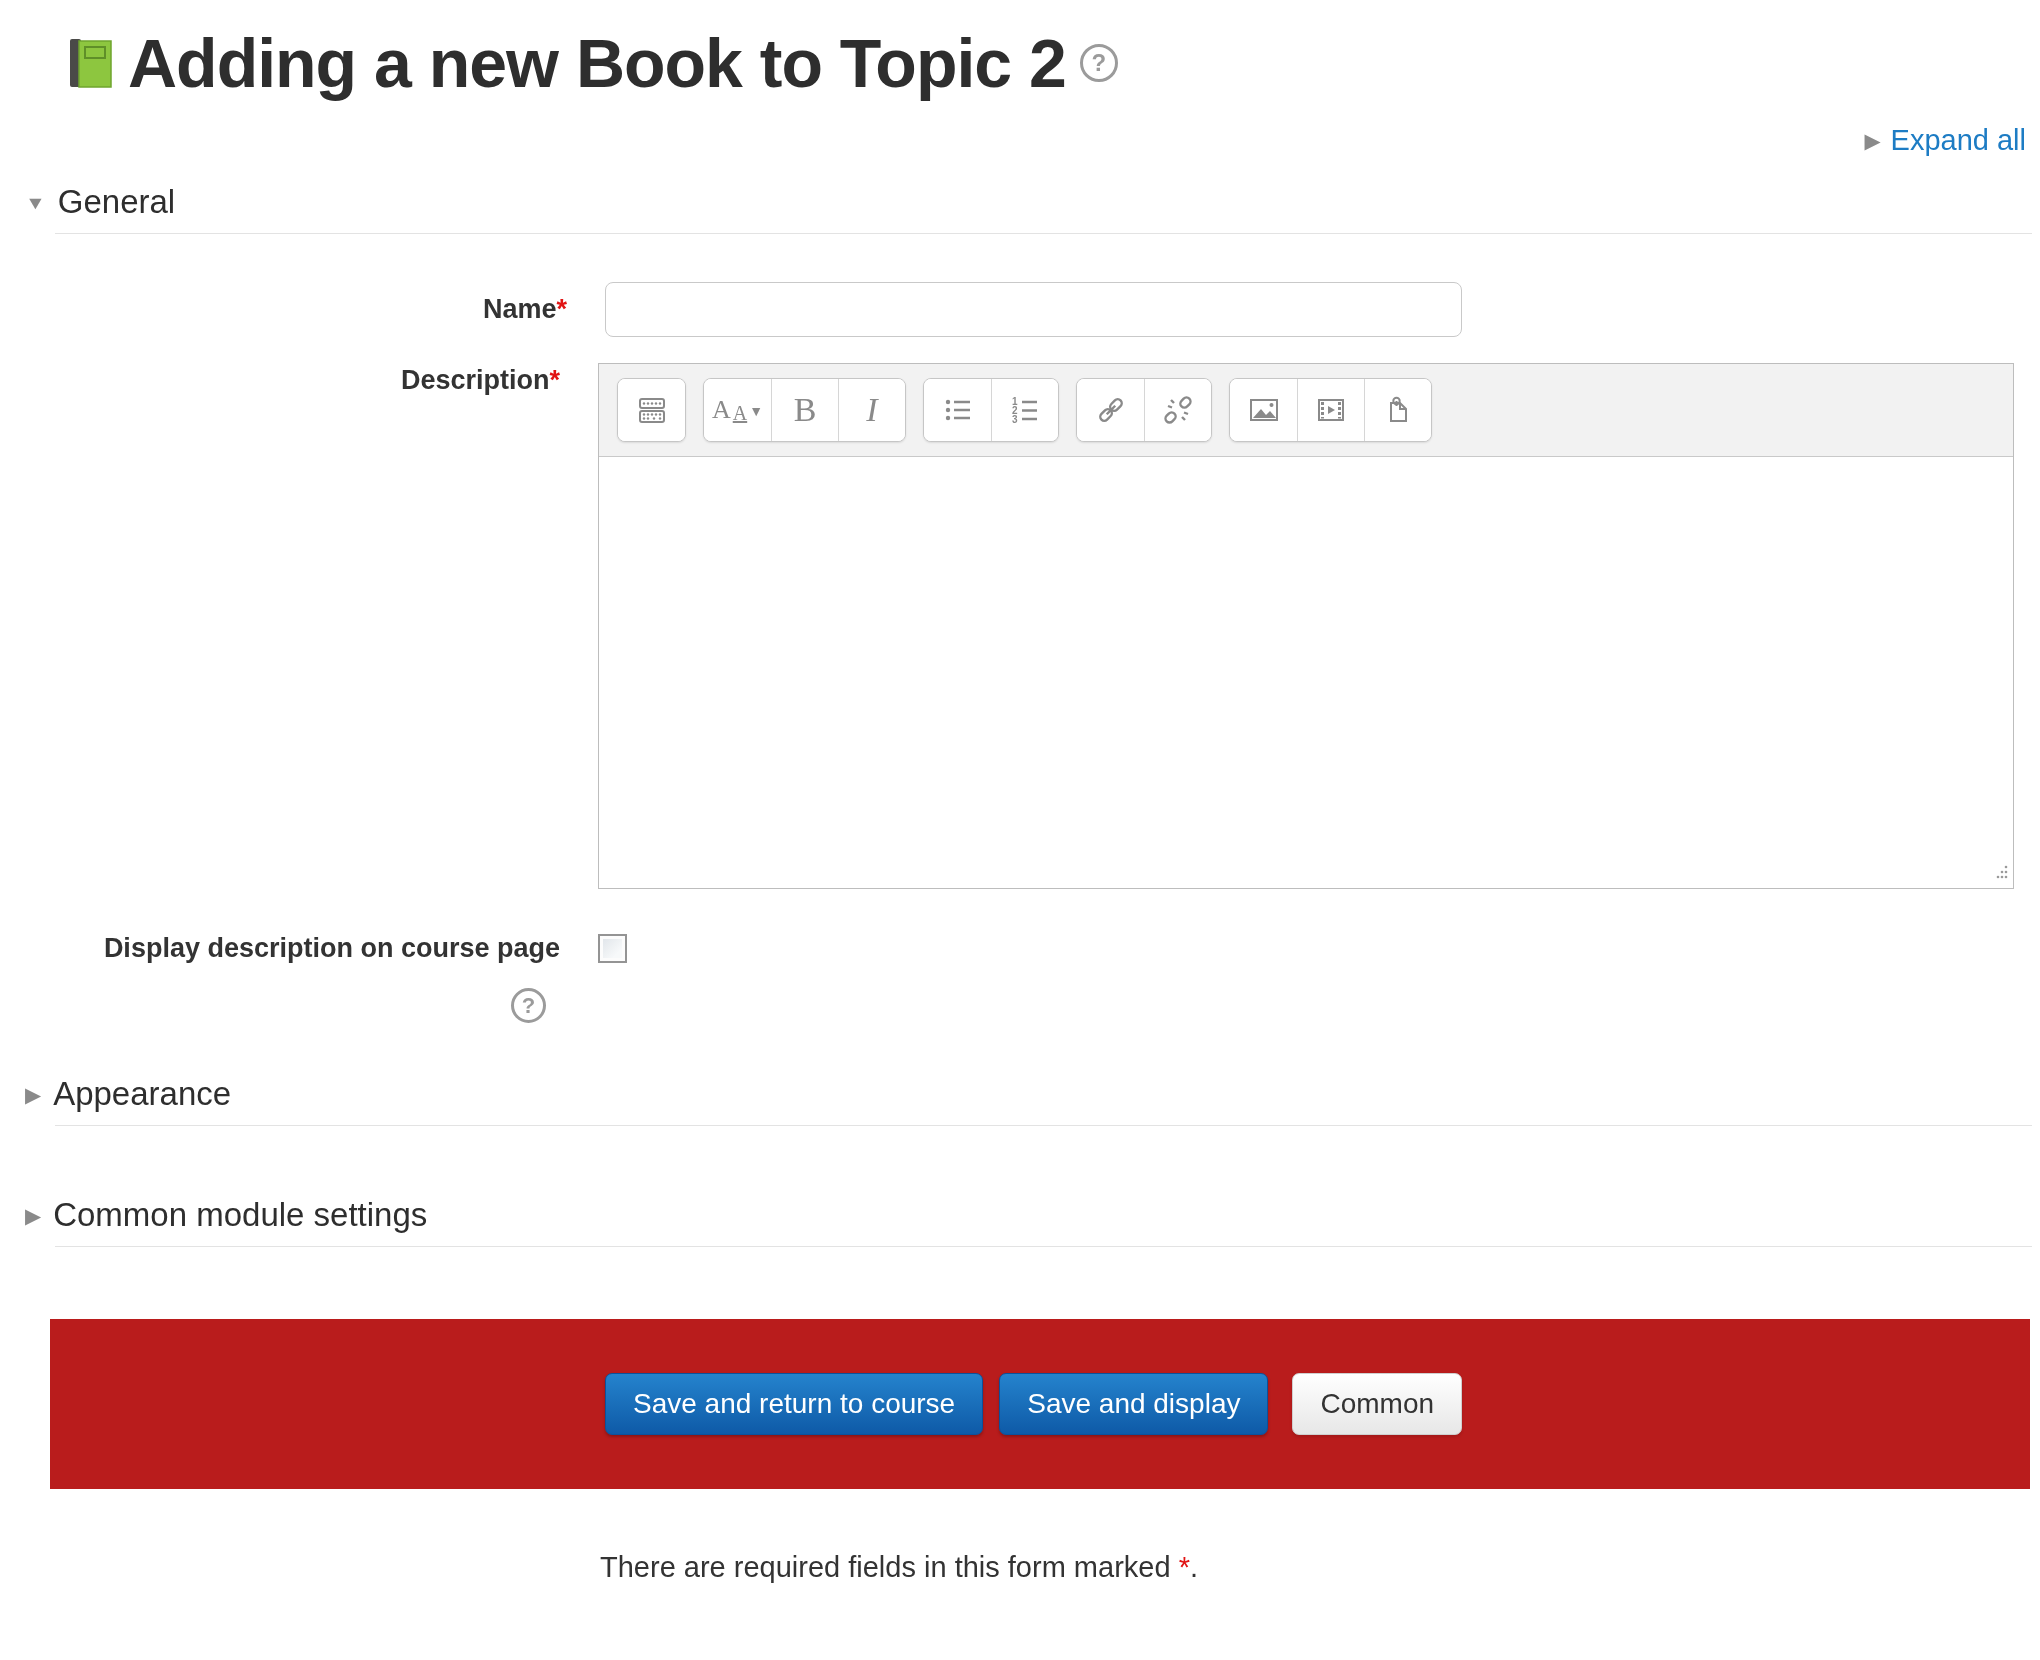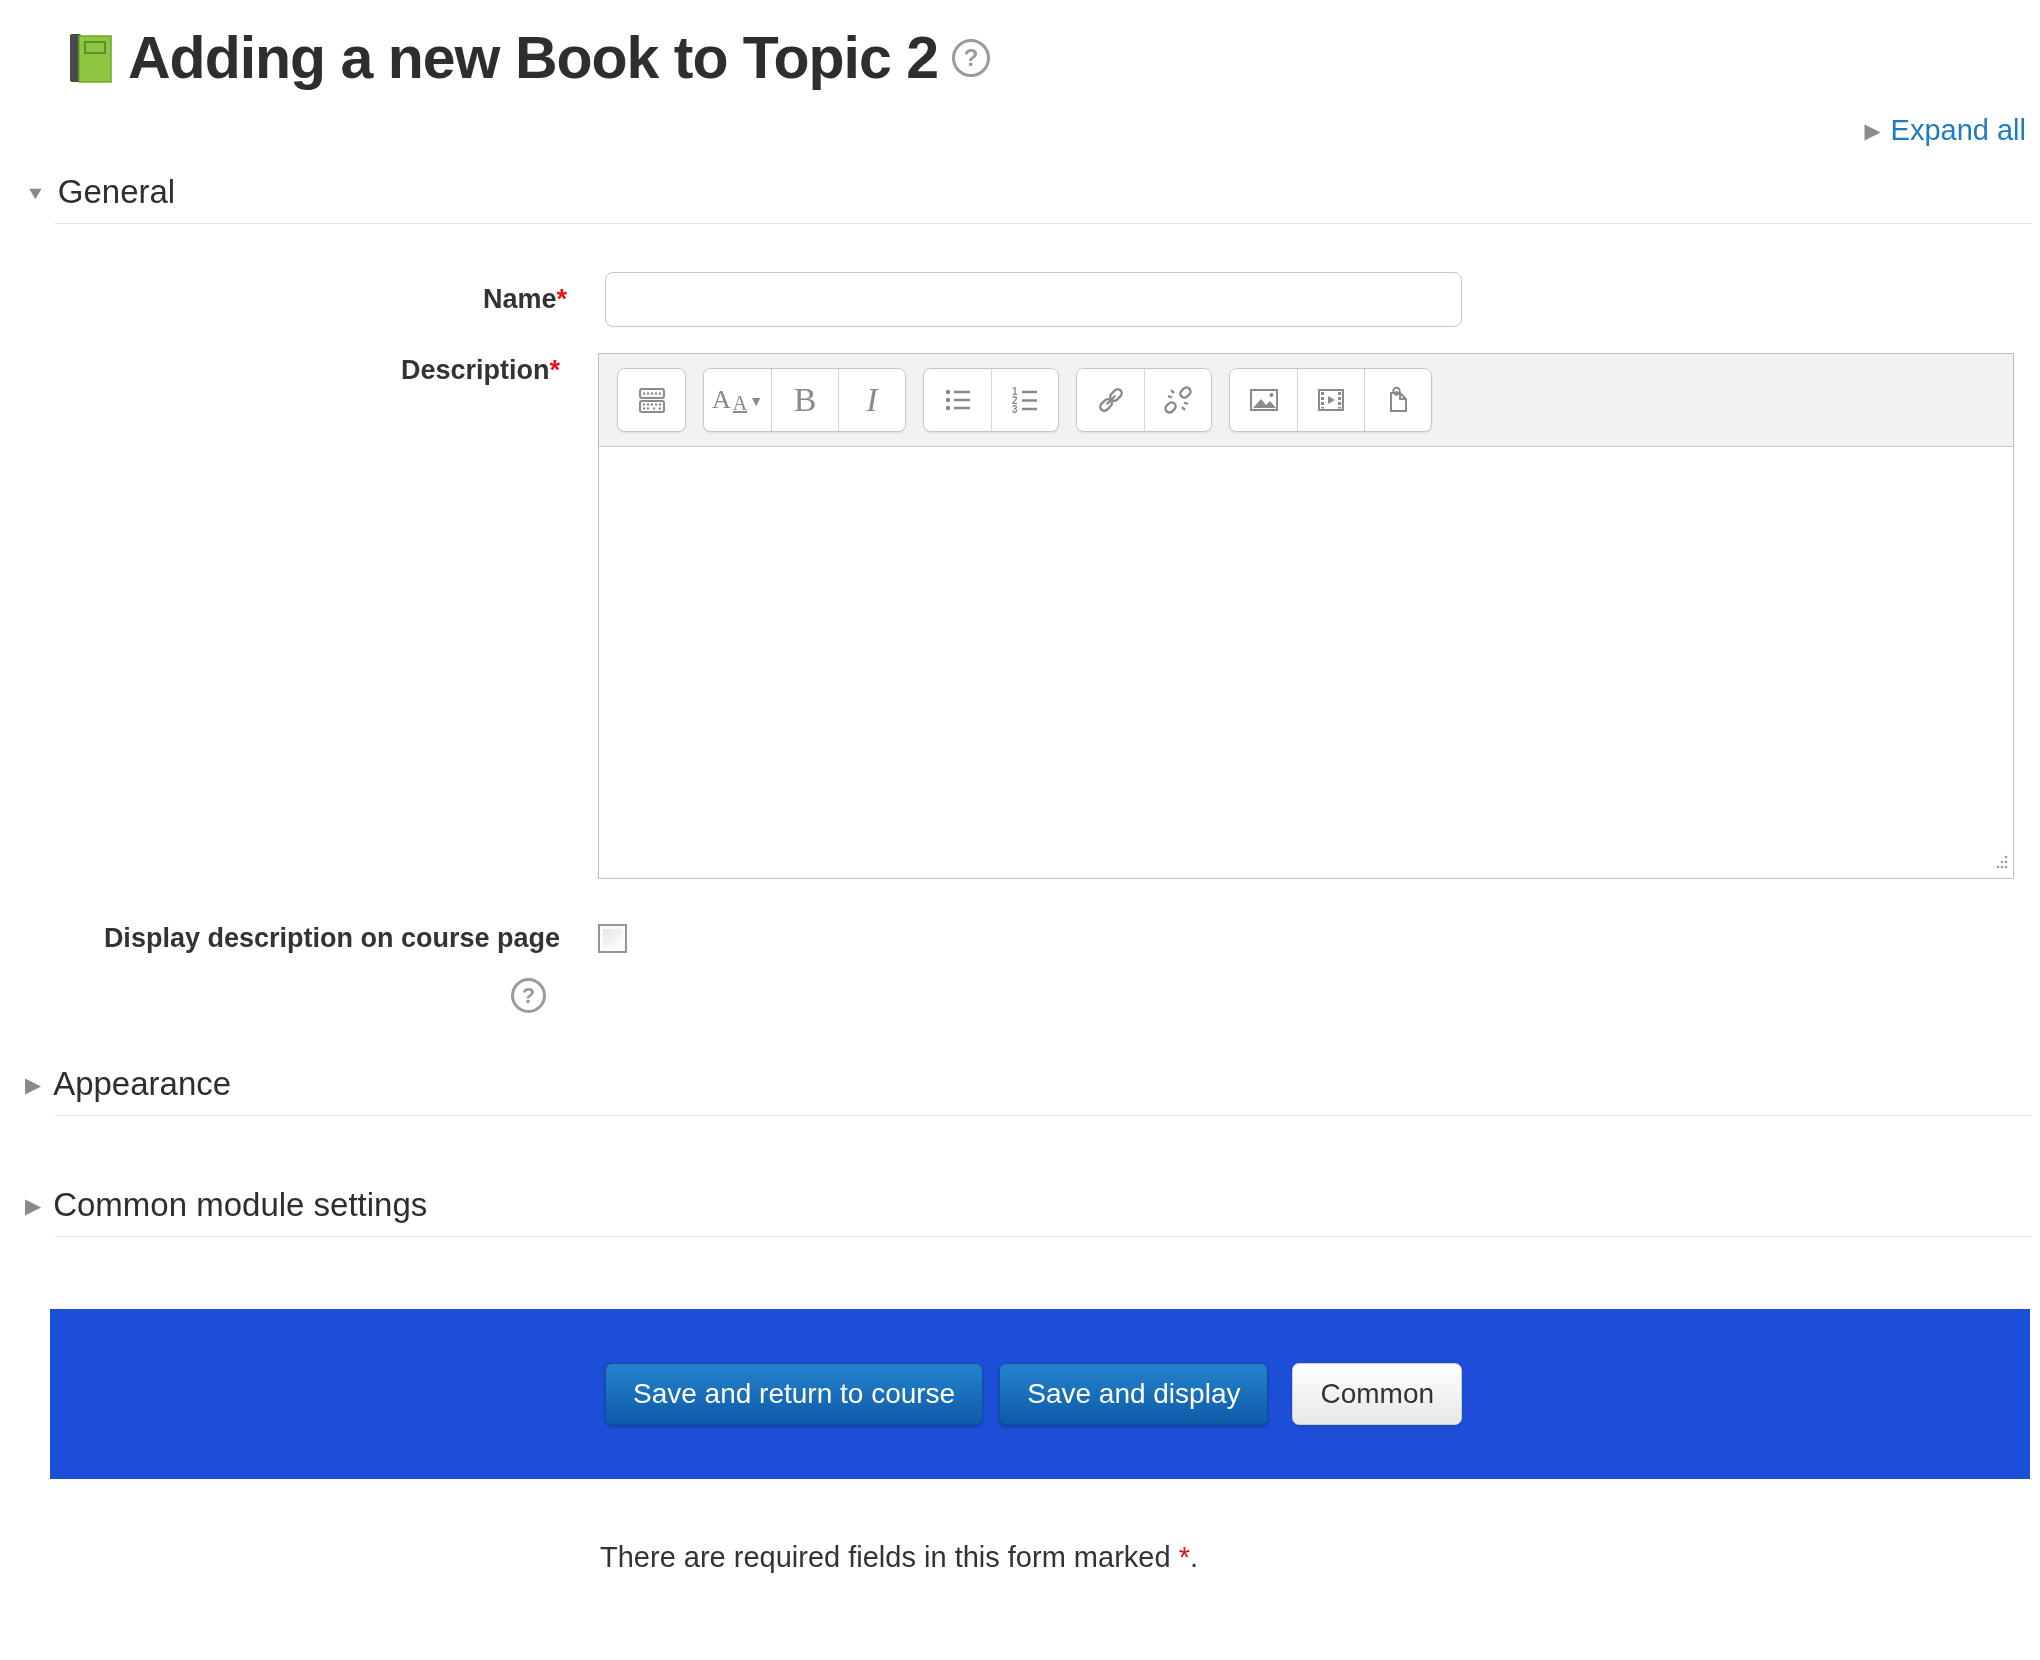--- a/index.html
+++ b/index.html
@@ -14,21 +14,21 @@
   }
 
   
   .page-header {
     display: flex;
     align-items: center;
     gap: 14px;
     padding: 24px 0 0 68px;
   }
   .page-title {
-    font-size: 59px;
+    font-size: 68px;
     font-weight: bold;
     color: #2e2e2e;
     letter-spacing: -1px;
   }
   .help-icon {
     width: 38px; height: 38px;
     border: 3px solid #9b9b9b;
     border-radius: 50%;
     color: #9b9b9b;
     font-size: 24px;
@@ -178,21 +178,21 @@
     background: linear-gradient(135deg, #dde2e7 0%, #f7f9fa 70%);
     box-shadow: inset 0 0 0 3px #fcfcfc;
     margin-top: 3px;
     cursor: pointer;
   }
 
   
   .action-panel {
     margin: 72px 10px 0 50px;
     height: 170px;
-    background: #1d4ed8;
+    background: #b91c1c;
     display: flex;
     align-items: center;
     padding-left: 555px;
   }
   .btn {
     font-family: "Liberation Sans", sans-serif;
     font-size: 28px;
     height: 62px;
     padding: 0 27px;
     border-radius: 7px;

